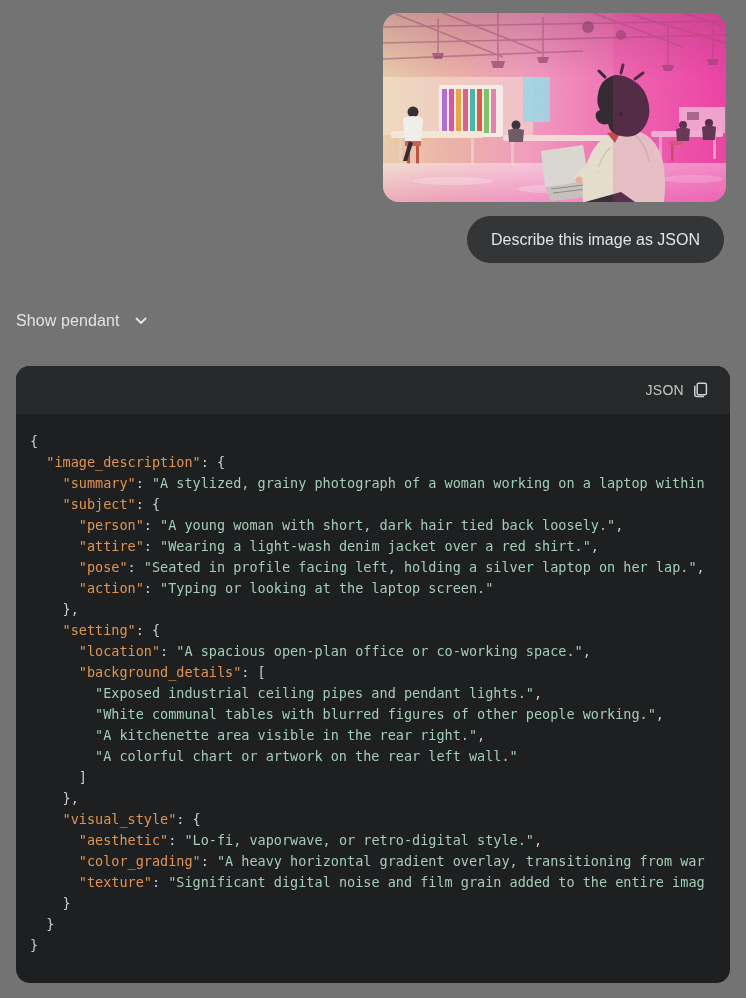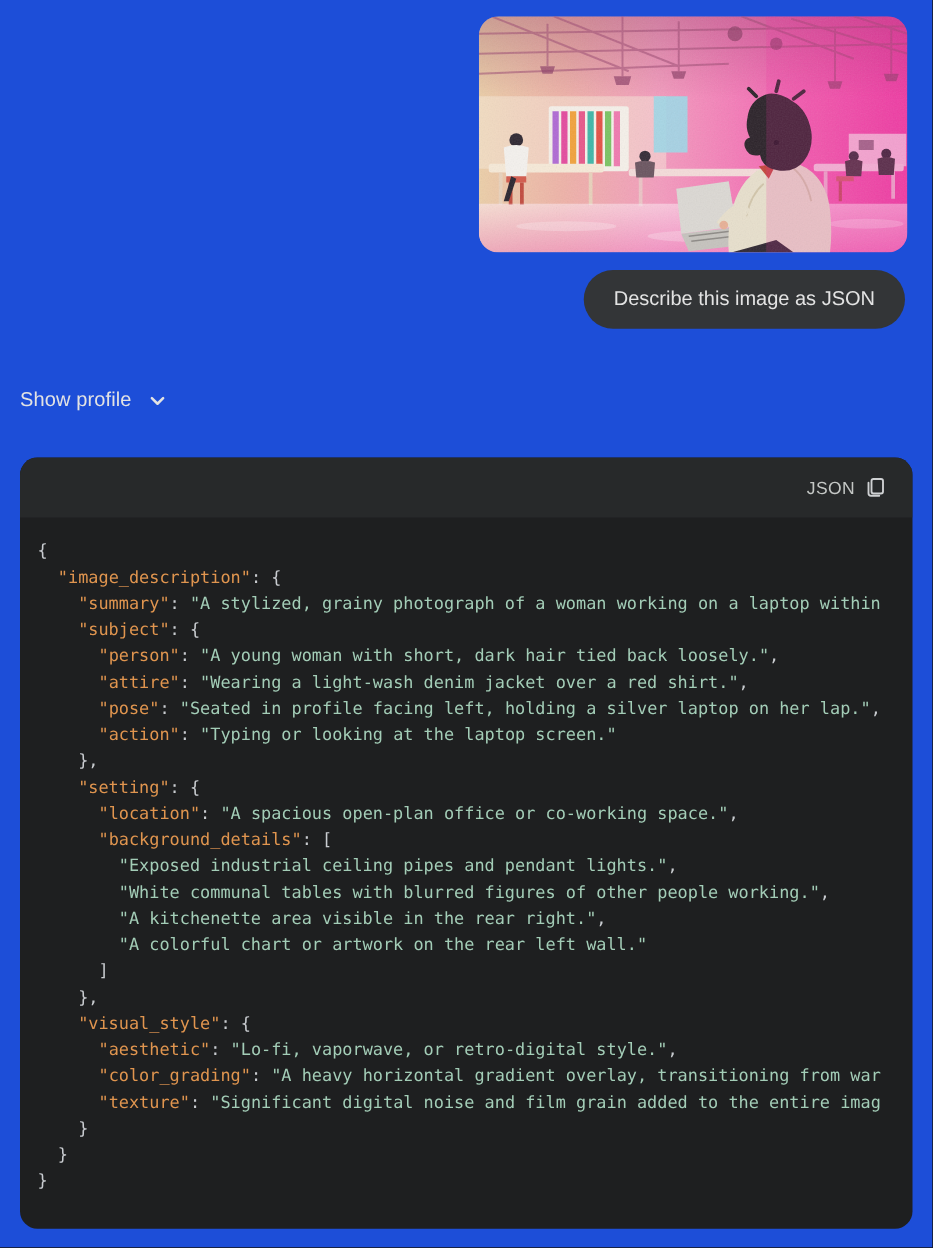--- a/index.html
+++ b/index.html
@@ -1,18 +1,18 @@
 <!DOCTYPE html>
 <html><head>
 <meta charset="utf-8">
 <style>
   * { margin:0; padding:0; box-sizing:border-box; }
   html,body { width:746px; height:998px; background:#131314; overflow:hidden;
               font-family:"Liberation Sans", sans-serif; }
-  .stage { position:relative; width:746px; height:998px; background:#1d4ed8; }
+  .stage { position:relative; width:746px; height:998px; background:#737373; }
 
   
   .attachment { position:absolute; top:13px; right:20px; width:343px; height:189px;
                 border-radius:16px; overflow:hidden; cursor:pointer; }
   .attachment svg { display:block; width:100%; height:100%; }
 
   
   .bubble { position:absolute; top:216px; right:22px; height:47px;
             display:flex; align-items:center; padding:0 24px;
             background:#333537; border-radius:24px; }
@@ -170,21 +170,21 @@
       <rect x="230" width="113" height="189" fill="#ef2f9e" opacity=".18"></rect>
       <rect width="343" height="189" filter="url(#noise)" opacity=".13"></rect>
     </svg>
   </div>
 
   <div class="bubble">
     <span>Describe this image as JSON</span>
   </div>
 
   <button class="thinking">
-    <span class="lbl">Show profile</span>
+    <span class="lbl">Show pendant</span>
     <svg width="14" height="14" viewBox="0 0 14 14">
       <path d="M2.5 4.5 L7 9 L11.5 4.5" fill="none" stroke="#e3e3e3" stroke-width="2" stroke-linecap="round" stroke-linejoin="round"></path>
     </svg>
   </button>
 
   <section class="codeblock">
     <header>
       <span class="code-lang">JSON</span>
       <button class="copy-btn" title="">
         <svg width="18" height="18" viewBox="0 0 18 18">

